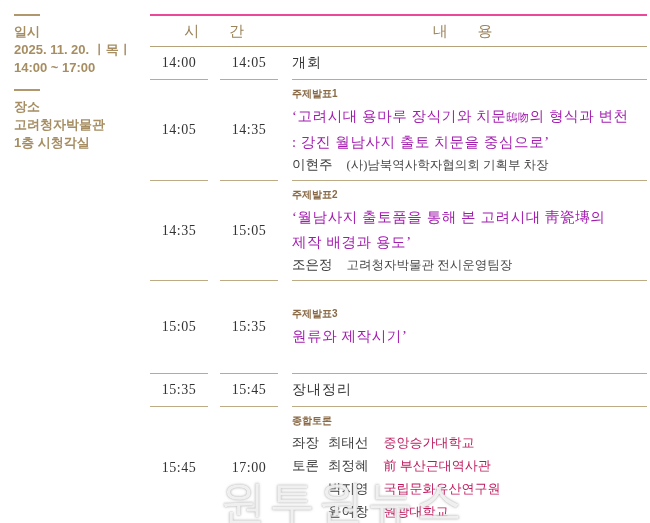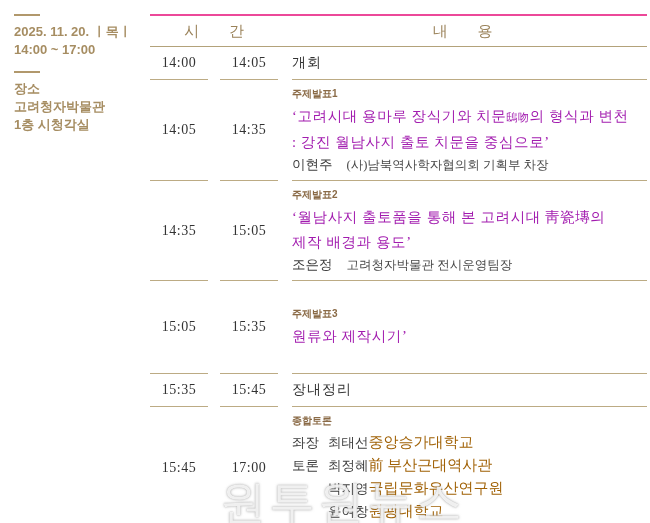--- a/index.html
+++ b/index.html
@@ -72,39 +72,40 @@
     font-size:14.5px; color:#a21caf;
     line-height:25px; letter-spacing:0.6px;
   }
   .hanja-small { font-size:11px; }
   .speaker-line { line-height:20px; font-size:13.5px; color:#3d3d3d; }
   .speaker-aff { margin-left:14px; font-size:12.5px; color:#474747; }
 
   .participant-line { line-height:23px; font-size:13.5px; color:#3d3d3d; }
   .p-role { display:inline-block; width:36px; }
   .p-name { }
-  .p-aff { margin-left:0; font-size:15px; color:#a16207; }
+  .p-aff { margin-left:15px; font-size:13px; color:#be185d; }
 
   
   .watermark {
     position:absolute; left:220px; top:443px;
     font-family:"Liberation Sans", sans-serif;
     font-weight:400; font-size:46px; letter-spacing:3px;
     color:rgba(255,255,255,0.82);
     text-shadow:0 0 3px rgba(145,145,145,0.6), 0 0 1px rgba(120,120,120,0.5);
     z-index:5; pointer-events:none;margin-top:29px;
   }
 </style>
 </head>
 <body>
 
 <div class="page">
 
   <div class="sidebar">
     <div class="side-divider first"></div>
+    <div class="side-label">일시</div>
     <div>2025. 11. 20. ㅣ목ㅣ</div>
     <div>14:00 ~ 17:00</div>
     <div class="side-divider second"></div>
     <div class="side-label">장소</div>
     <div>고려청자박물관</div>
     <div>1층 시청각실</div>
   </div>
 
   <div class="table">
 

